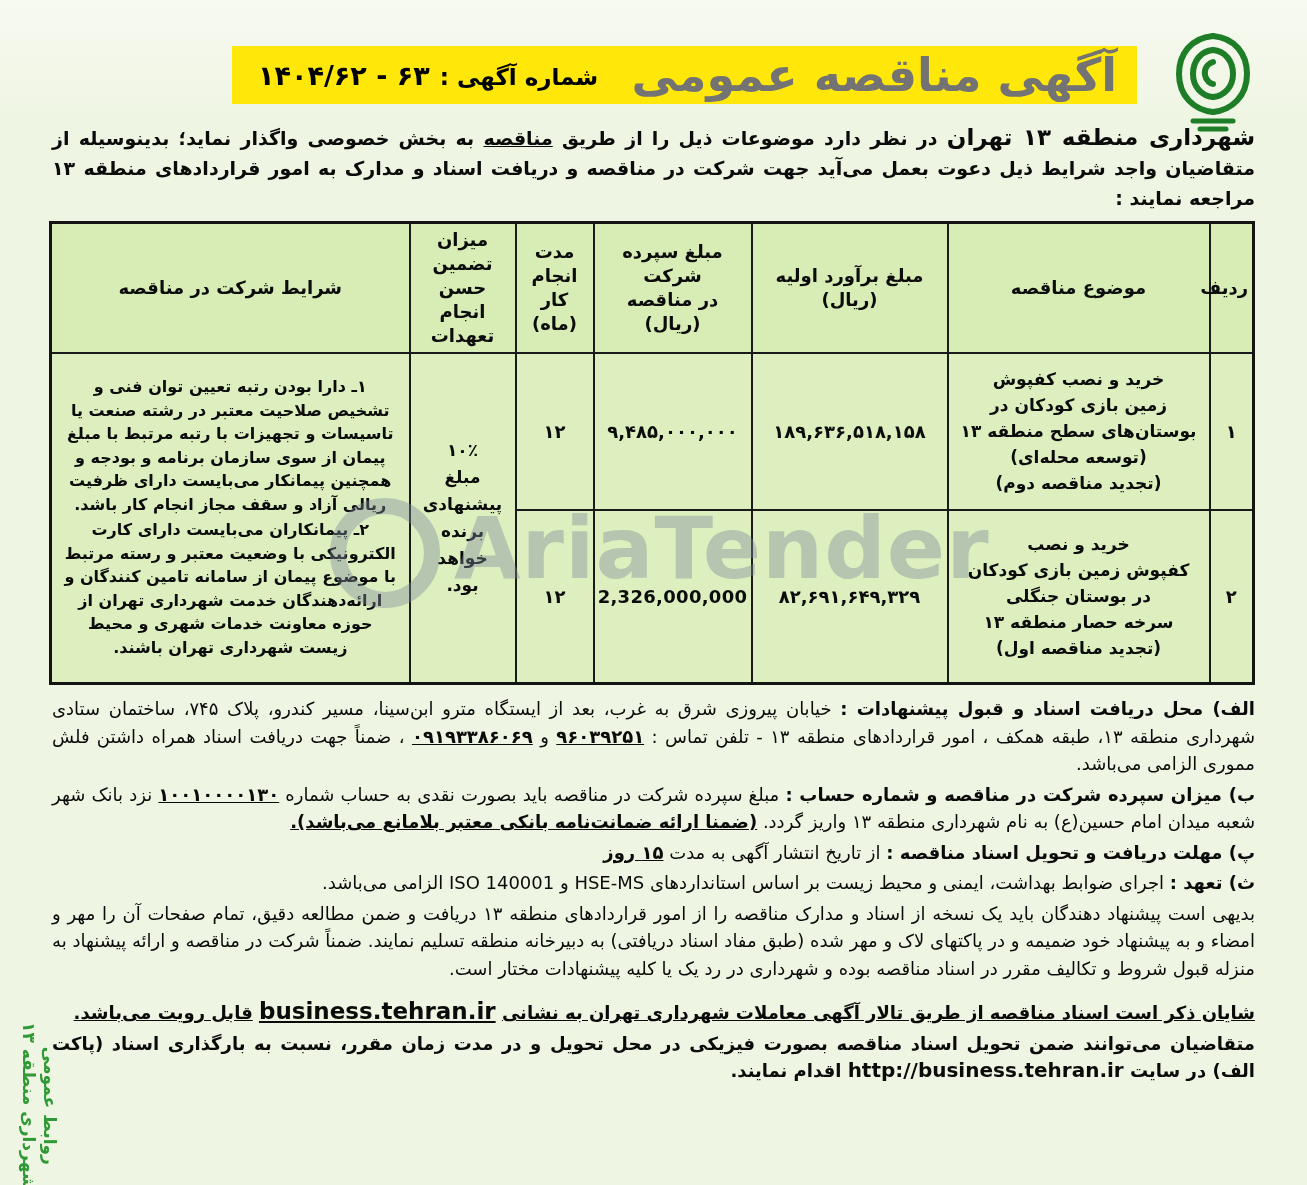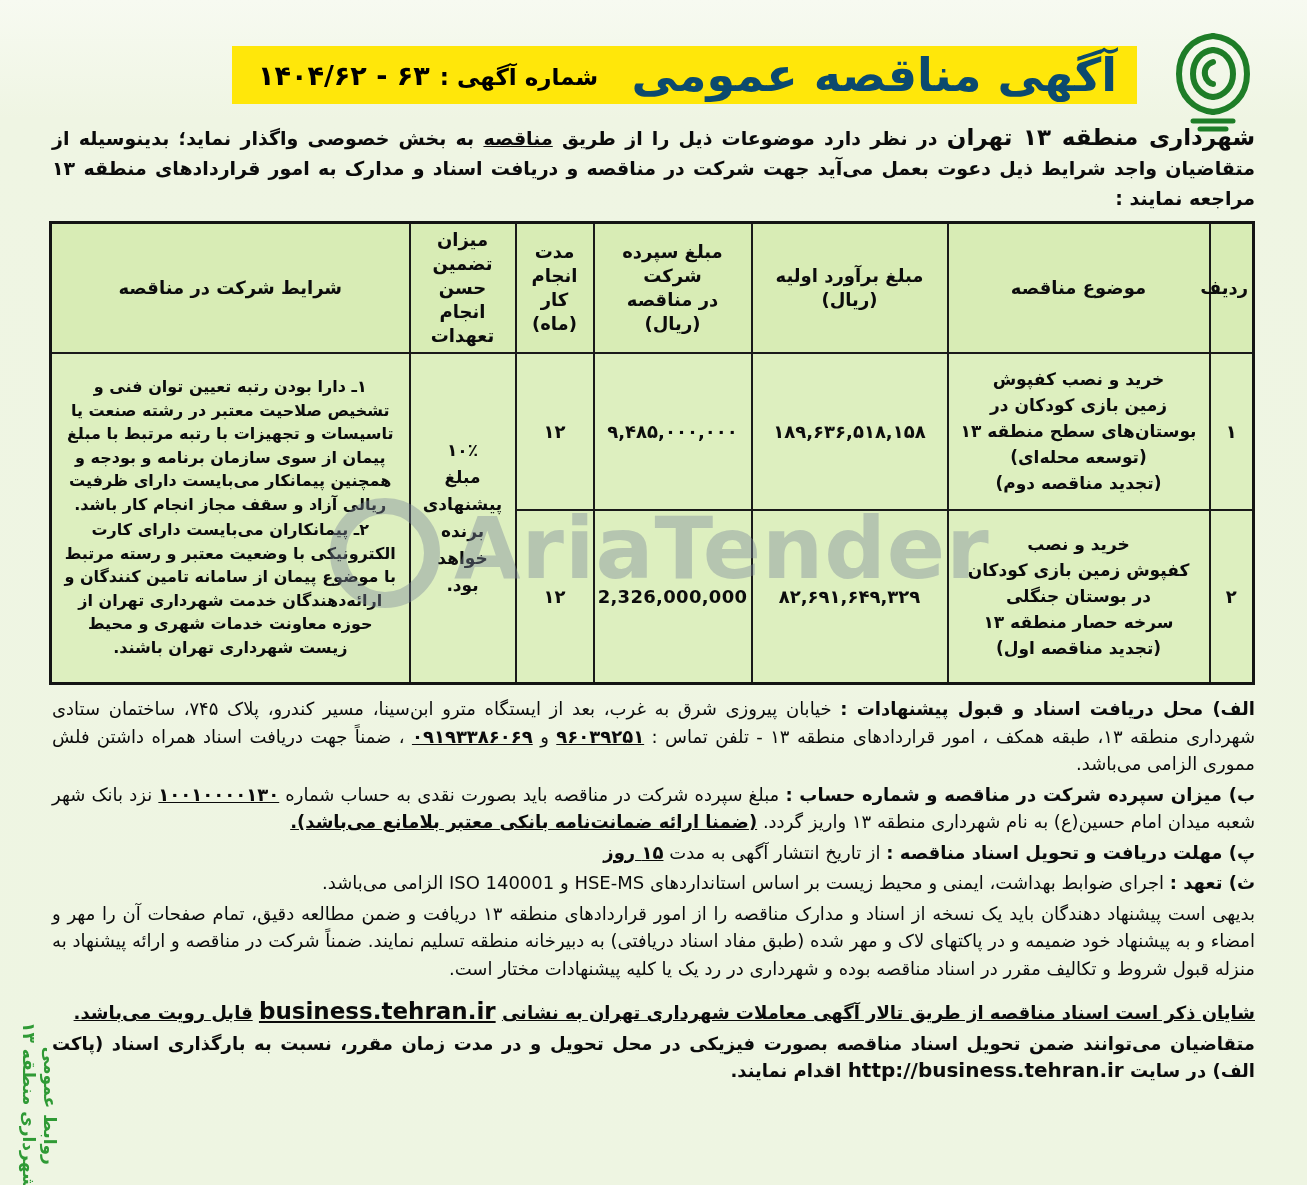--- a/index.html
+++ b/index.html
@@ -14,21 +14,21 @@
   }
 
   
   .header{ position:relative; height:116px; }
   .logo{ position:absolute; top:28px; right:38px; width:112px; height:108px; }
   .band{
     position:absolute; top:46px; right:170px; width:905px; height:58px;
     background:#ffe70a; display:flex; align-items:center; justify-content:space-between;
     padding:0 20px 0 26px;
   }
-  .title{ font-size:46px; font-weight:bold; color:#0c4a6e; line-height:54px; white-space:nowrap; }
+  .title{ font-size:46px; font-weight:bold; color:#737373; line-height:54px; white-space:nowrap; }
   .issue{ display:flex; align-items:baseline; gap:10px; color:#000; white-space:nowrap; }
   .issue-label{ font-size:23px; font-weight:bold;text-align:center; }
   .issue-value{ font-size:27px; font-weight:bold; }
 
   
   .intro{
     margin:6px 52px 8px; font-size:19px; line-height:30px;
     text-align:justify; font-weight:bold; color:#0b0b0b;
   }
   .intro .lead{ font-size:23px; font-weight:bold; }

